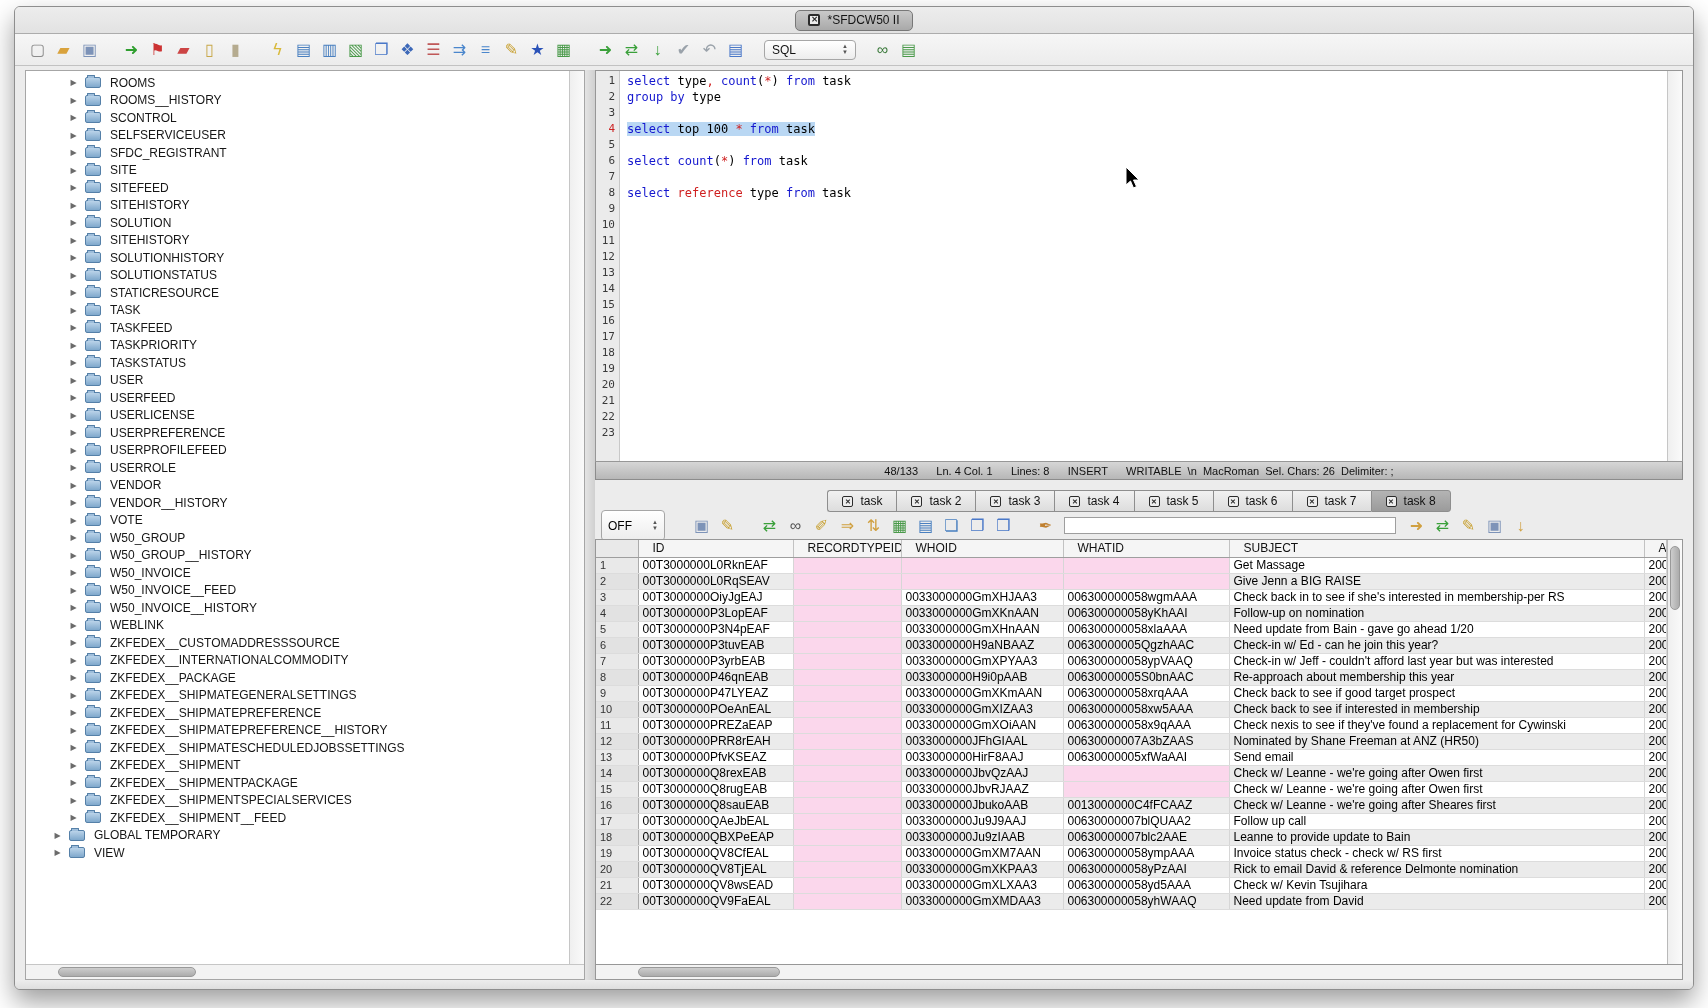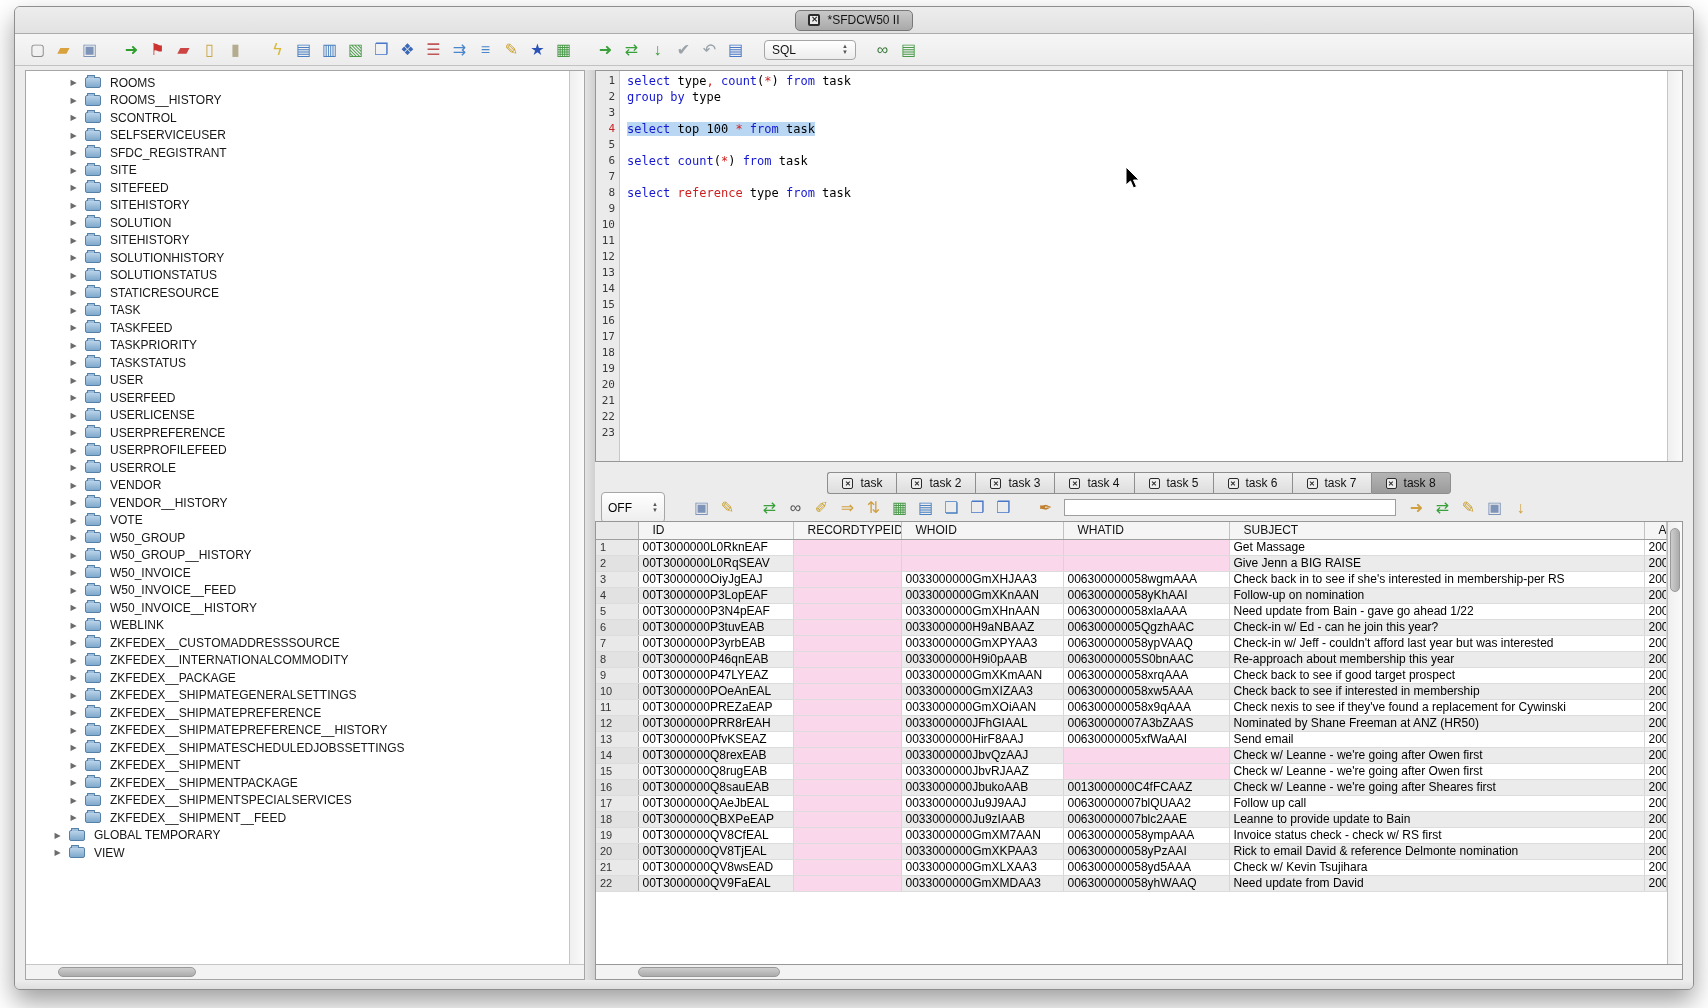--- a/index.html
+++ b/index.html
@@ -517,20 +517,21 @@
                 <span class="lt"></span>
               </div>
               <div class="line">
                 <span class="ln">23</span>
                 <span class="lt"></span>
               </div>
             </div>
           <div class="editor-vscroll"></div>
         </div>
 
+        <div class="editor-status">48/133      Ln. 4 Col. 1      Lines: 8      INSERT      WRITABLE  \n  MacRoman  Sel. Chars: 26  Delimiter: ;</div>
 
         <div class="tabs-gap"></div>
 
         <div class="task-tabs">
             <div class="task-tab">
               <span class="closebox small">✕</span>
               <span>task</span>
             </div>
             <div class="task-tab">
               <span class="closebox small">✕</span>
@@ -654,21 +655,21 @@
                     <td>006300000058yKhAAI</td>
                     <td>Follow-up on nomination</td>
                     <td>200</td>
                   </tr>
                   <tr>
                     <td class="rownum">5</td>
                     <td>00T3000000P3N4pEAF</td>
                     <td class="null-cell"></td>
                     <td>0033000000GmXHnAAN</td>
                     <td>006300000058xlaAAA</td>
-                    <td>Need update from Bain - gave go ahead 1/22</td>
+                    <td>Need update from Bain - gave go ahead 1/20</td>
                     <td>200</td>
                   </tr>
                   <tr class="alt">
                     <td class="rownum">6</td>
                     <td>00T3000000P3tuvEAB</td>
                     <td class="null-cell"></td>
                     <td>0033000000H9aNBAAZ</td>
                     <td>00630000005QgzhAAC</td>
                     <td>Check-in w/ Ed - can he join this year?</td>
                     <td>200</td>

